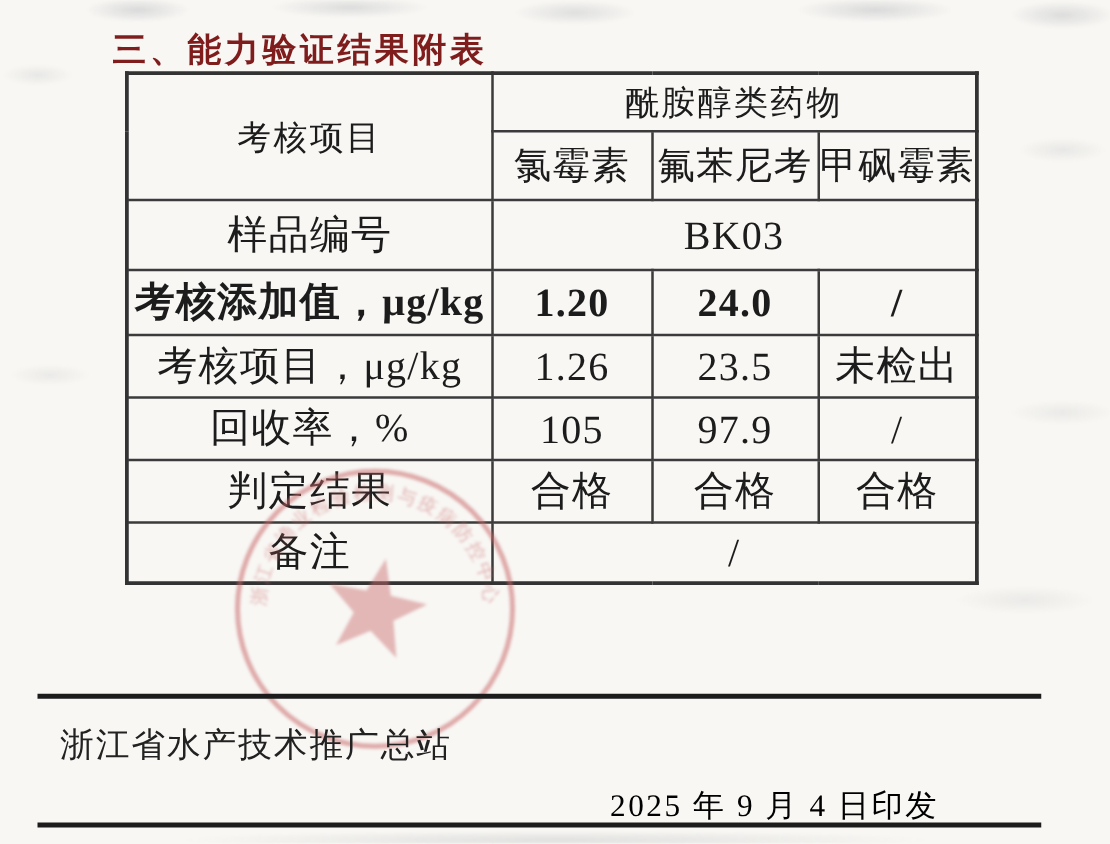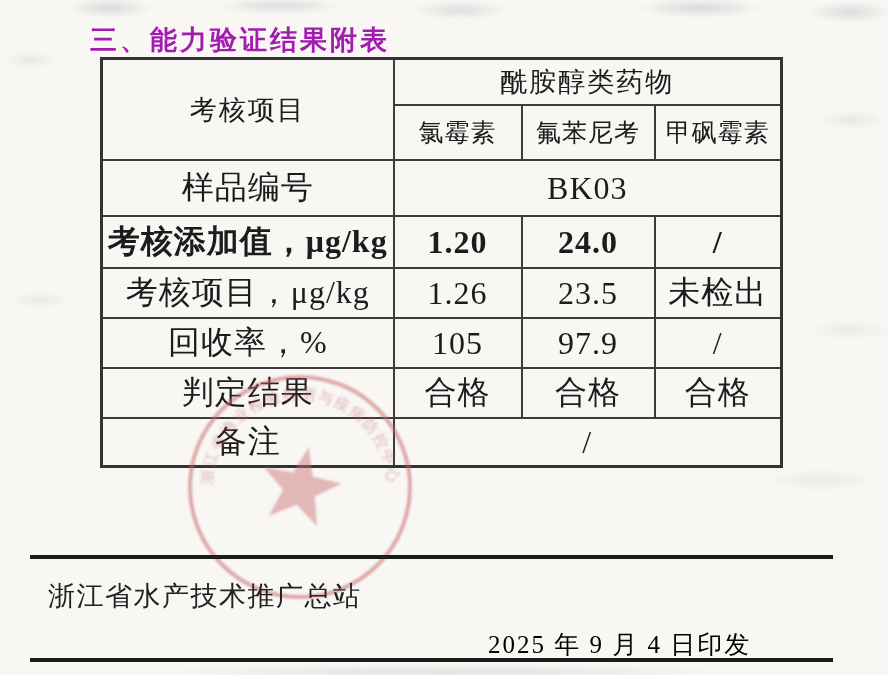--- a/index.html
+++ b/index.html
@@ -36,21 +36,21 @@
   }
   .title {
     position: absolute;
     left: 90px;
     top: 22px;
     margin: 0;
     font-family: "Liberation Sans", "DejaVu Sans", sans-serif;
     font-weight: 700;
     font-size: 27px;
     letter-spacing: 3px;
-    color: #a21caf;
+    color: #7f1d1d;
     white-space: nowrap;
   }
   table.results {
     position: absolute;
     left: 100px;
     top: 57px;
     width: 680px;
     border-collapse: collapse;
     table-layout: fixed;
   }
@@ -61,21 +61,21 @@
     padding: 0;
     font-size: 32px;
     color: #1c1c1c;
     letter-spacing: 1px;
     overflow: hidden;
     white-space: nowrap;
   }
   table.results { border: 3px solid #333; }
   td.corner     { font-size: 27px; letter-spacing: 2px; }
   tr.r-head1 td { height: 44px; font-size: 27px; letter-spacing: 2px; }
-  tr.r-head2 td { height: 53px; font-size: 25px; letter-spacing: 1px; }
+  tr.r-head2 td { height: 53px; font-size: 30px; letter-spacing: 1px; }
   tr.r-sample td   { height: 54px; }
   tr.r-added td    { height: 50px; font-weight: bold; }
   tr.r-measured td { height: 48px; }
   tr.r-recovery td { height: 48px; }
   tr.r-result td   { height: 48px; }
   tr.r-remark td   { height: 46px; }
   td.mono-num { font-size: 27px; letter-spacing: 0.5px; }
   
   .stamp {
     position: absolute;

